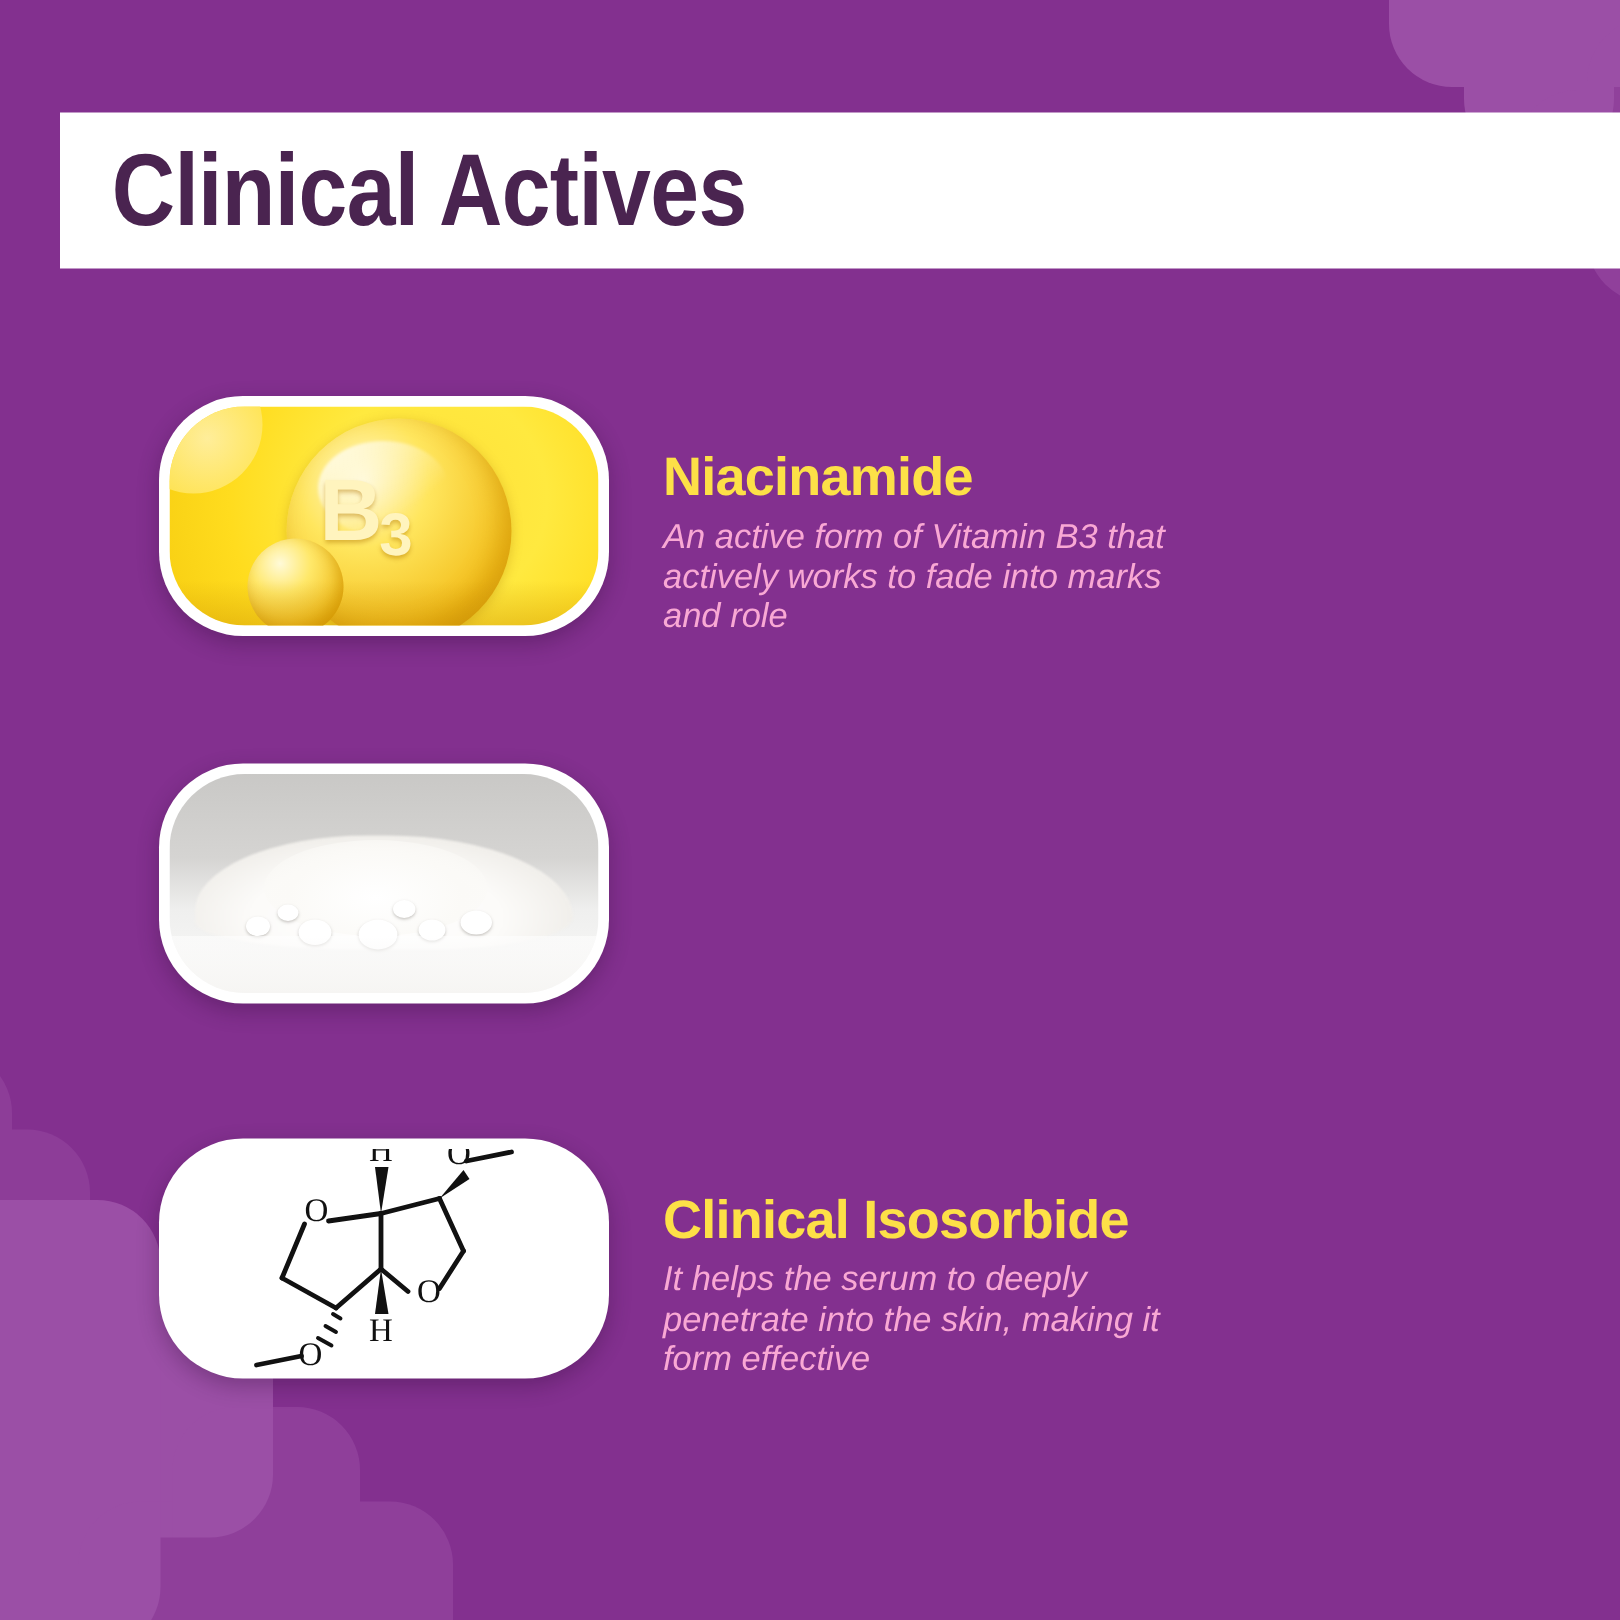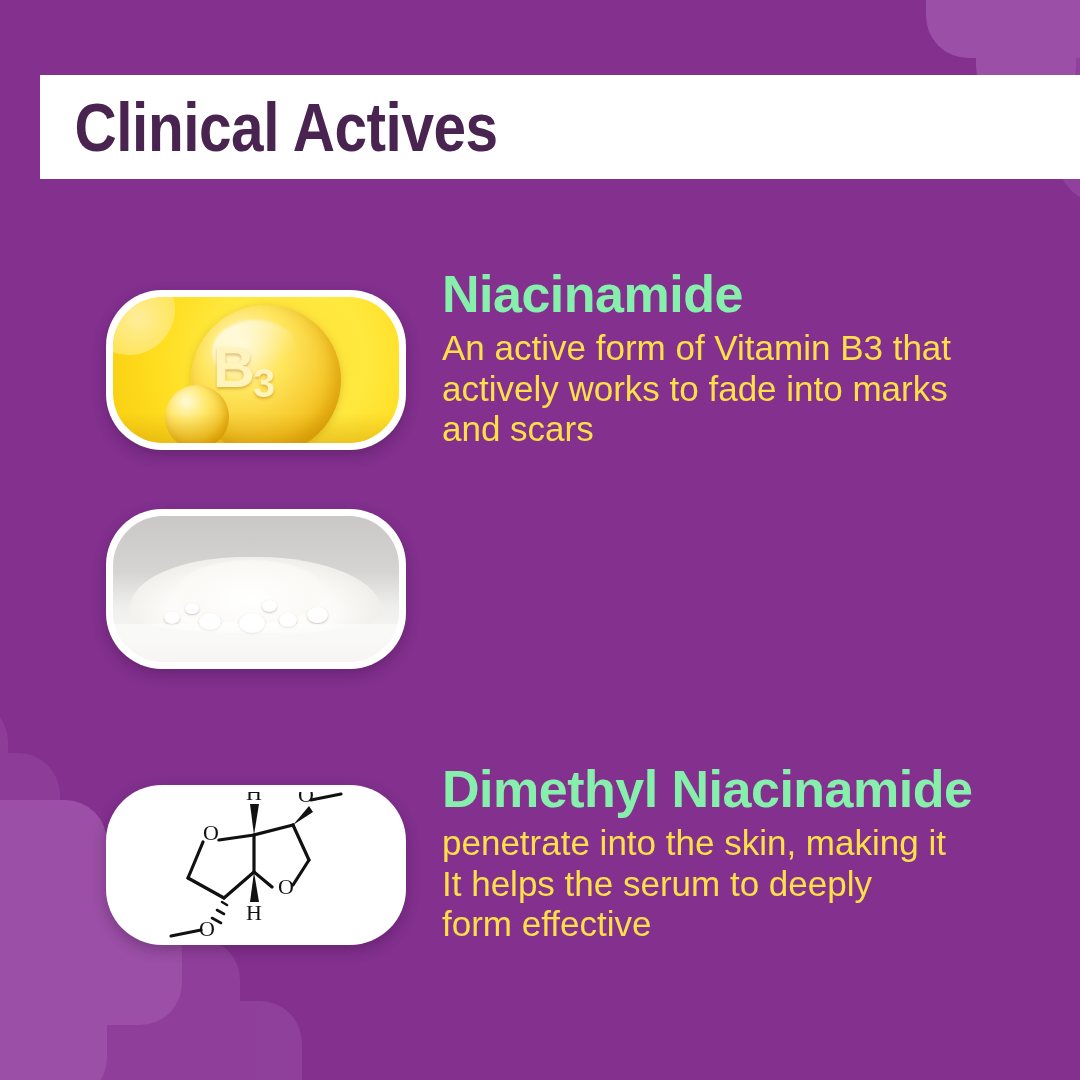--- a/index.html
+++ b/index.html
@@ -127,34 +127,35 @@
     position:absolute;left:0;right:0;bottom:0;height:26%;
     background:linear-gradient(to bottom, rgba(255,255,255,.55), #F6F5F3);
   }
 
   
   .chem{width:100%;height:100%;background:#FFFFFF;display:flex;align-items:center;justify-content:center;}
 
   
   .txt{ margin-left:36px; padding-top:4px; }
   .ing-name{
-    color:#86efac;
-    font-size:52px;
+    color:#fde047;
+    font-size:36px;
     font-weight:700;
     line-height:1.0;
     letter-spacing:-0.5px;
     margin-bottom:8px;
     white-space:nowrap;
   }
   .ing-desc{
-    color:#fde047;
-    font-size:35px;
+    color:#f9a8d4;
+    font-size:23px;
     font-weight:400;
     line-height:1.16;
     max-width:530px;
+    font-style:italic;
   }
   .ing-desc .ln{display:block;}
 </style>
 </head>
 <body>
 
 <div class="deco-layer">
   <div class="plus deco-tr">
     <span class="bar-h"></span>
       <span class="bar-v"></span>
@@ -193,21 +194,21 @@
           <div class="drop d-small"></div>
           <div class="shade"></div>
         </div>
       </div>
     </div>
     <div class="txt">
       <div class="ing-name">Niacinamide</div>
       <div class="ing-desc">
         <span class="ln">An active form of Vitamin B3 that</span>
         <span class="ln">actively works to fade into marks</span>
-        <span class="ln">and scars</span>
+        <span class="ln">and role</span>
       </div>
     </div>
   </div>
 
   <div class="row row-2">
     <div class="card">
       <div class="card-inner">
         <div class="powder">
           <div class="heap"></div>
           <div class="heap2"></div>
@@ -265,22 +266,22 @@
               <text x="165" y="12">O</text>
               <text x="145" y="104">O</text>
               <text x="66" y="146">O</text>
               <text x="113" y="130">H</text>
             </g>
           </svg>
         </div>
       </div>
     </div>
     <div class="txt">
-      <div class="ing-name">Dimethyl Niacinamide</div>
+      <div class="ing-name">Clinical Isosorbide</div>
       <div class="ing-desc">
+        <span class="ln">It helps the serum to deeply</span>
         <span class="ln">penetrate into the skin, making it</span>
-        <span class="ln">It helps the serum to deeply</span>
         <span class="ln">form effective</span>
       </div>
     </div>
   </div>
 
 </div>
 
 </body></html>

